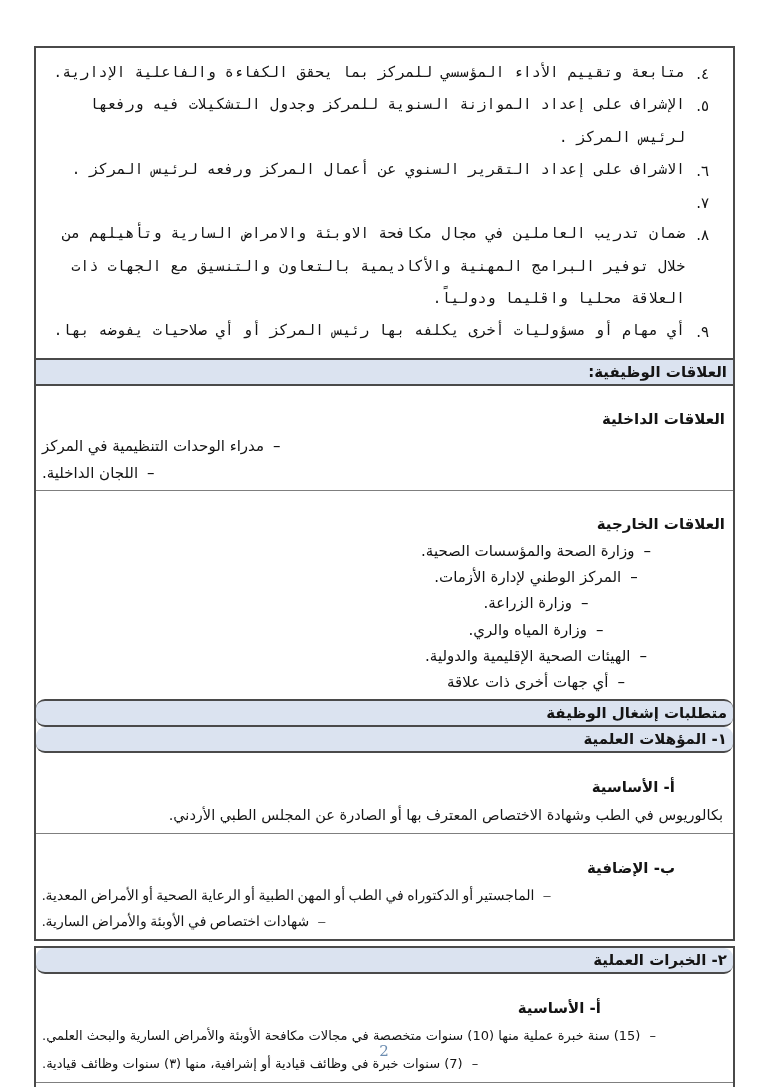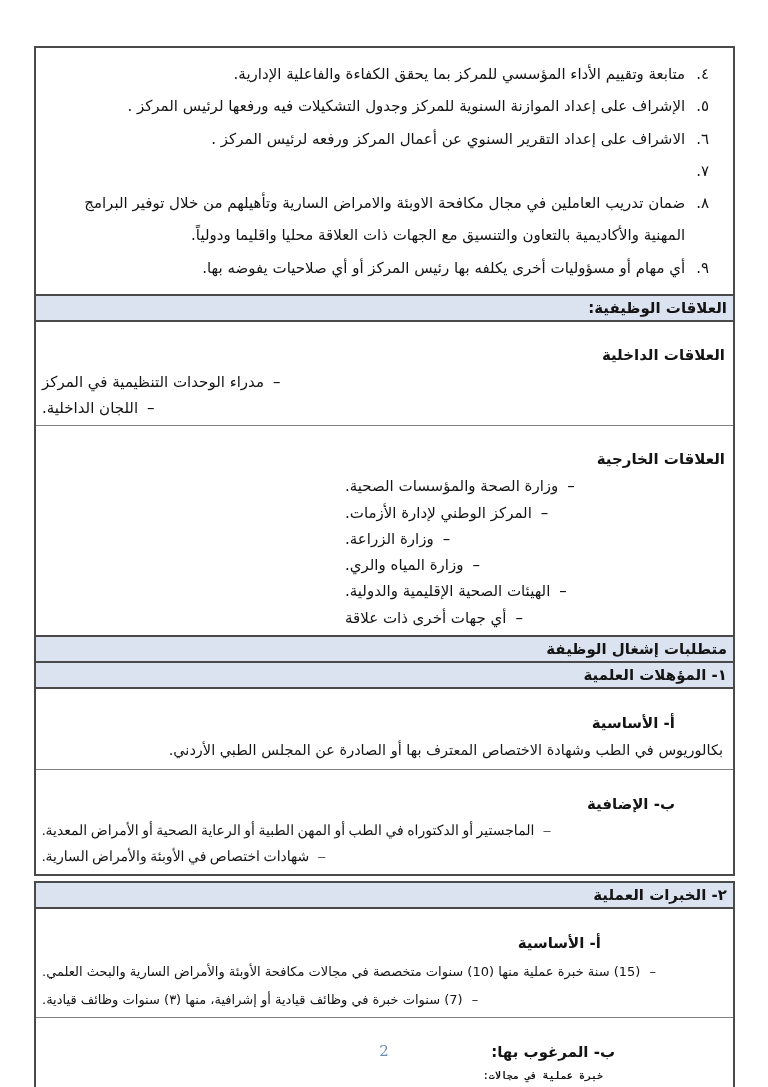--- a/index.html
+++ b/index.html
@@ -27,36 +27,36 @@
   .row.hdr{
     background:var(--header-bg);
     font-weight:bold;font-size:15px;
     border-top:2px solid var(--border-dark);
     border-bottom:2px solid var(--border-dark);
     padding:3px 6px;
   }
   .row.hdr:first-child{border-top:none;}
   .row.hdr:last-child{border-bottom:none;}
   .row.hdr + .row{border-top:none;}
-  .hdr-indent{padding-right:52px;}
+  .hdr-indent{padding-right:52px;border-radius:9px;}
   .hdr-flush{padding-right:6px;}
 
   
   .duties{padding:10px 24px 10px 14px;}
   .duty{display:flex;align-items:flex-start;font-size:15px;line-height:2.15;margin:0;}
   .duty-num{flex:0 0 auto;margin-left:11px;white-space:nowrap;}
-  .duty-text{text-align:right;}
+  .duty-text{text-align:right;font-family:Liberation Mono, monospace;}
 
   
   .rel-title{font-weight:bold;font-size:15px;line-height:1.8;padding-right:2px;}
   .int-items{padding-right:68px;}
   .line{font-size:15px;line-height:1.75;text-align:left;}
   .dash{display:inline-block;margin-left:9px;}
   .ext-items{width:382px;}
-  .ext-items .line{}
+  .ext-items .line{text-align:center;}
 
   
   .sub-label{font-weight:bold;font-size:15px;line-height:1.9;}
   .lbl-a{padding-right:52px;}
   .basic-text{font-size:14.5px;line-height:1.9;padding-right:4px;text-align:right;}
   .add-items .line{font-size:14px;line-height:1.85;}
   .add-items{padding-right:58px;font-family:Liberation Serif, serif;}
 
   
   .exp-label{padding-right:126px;}

